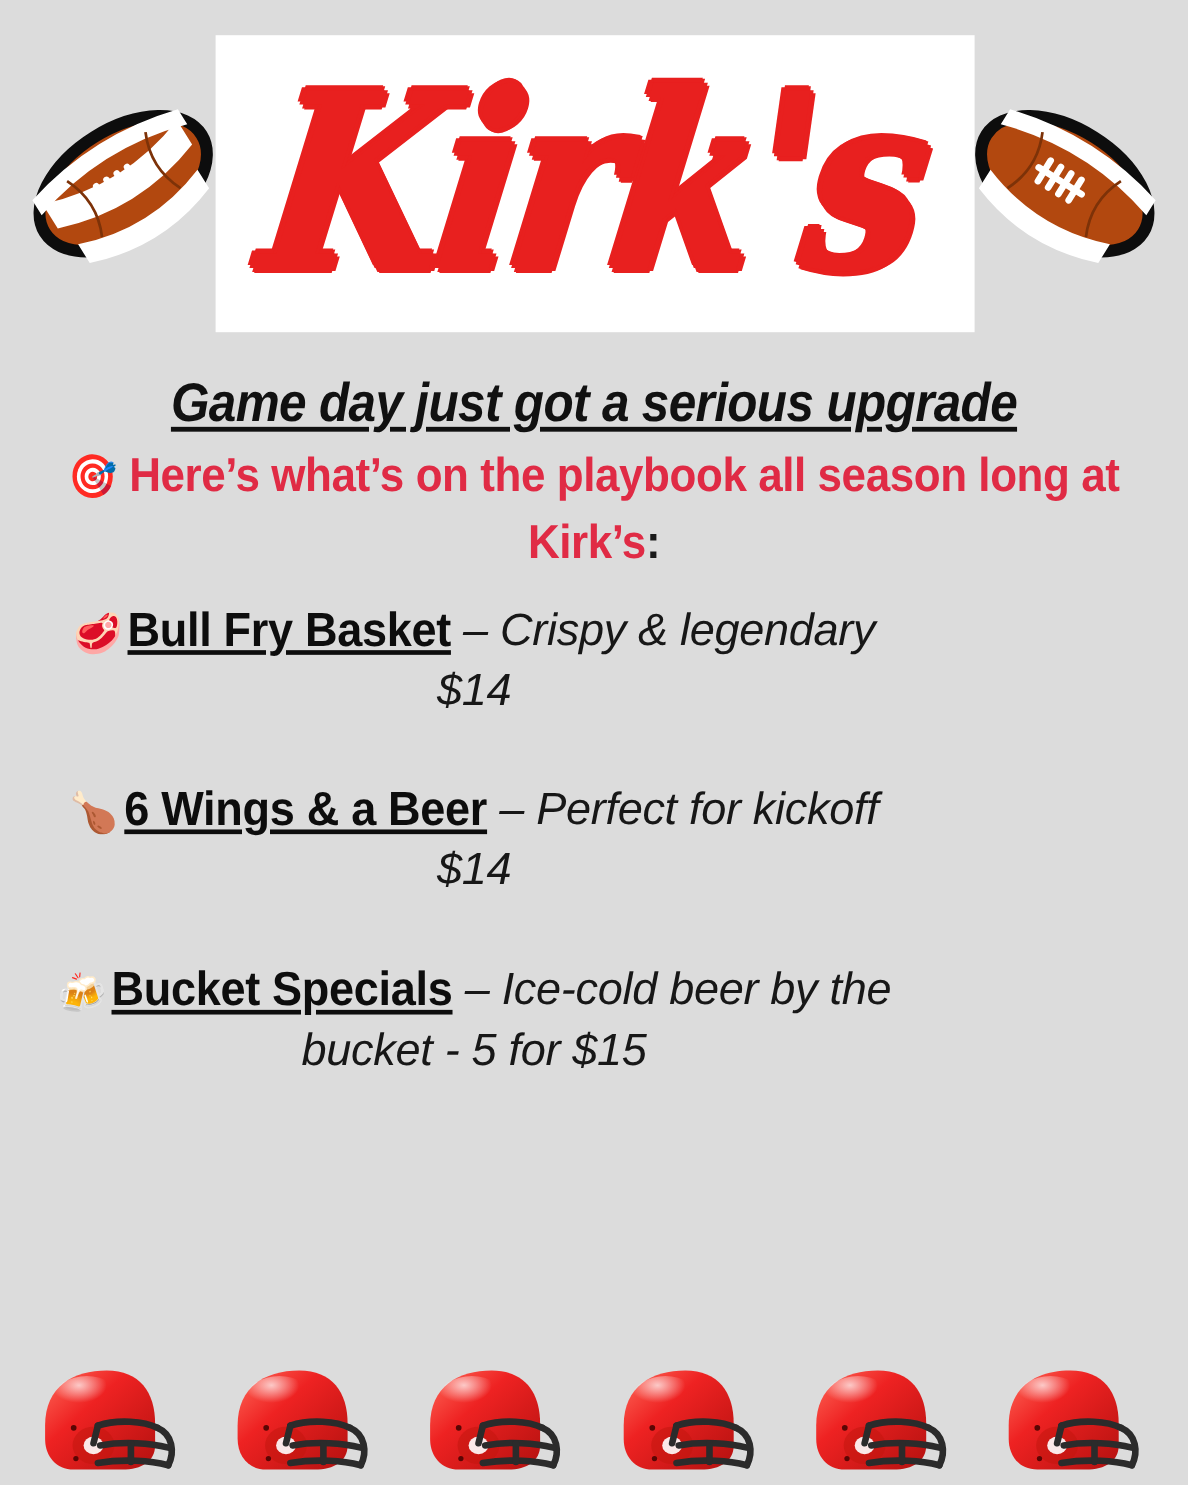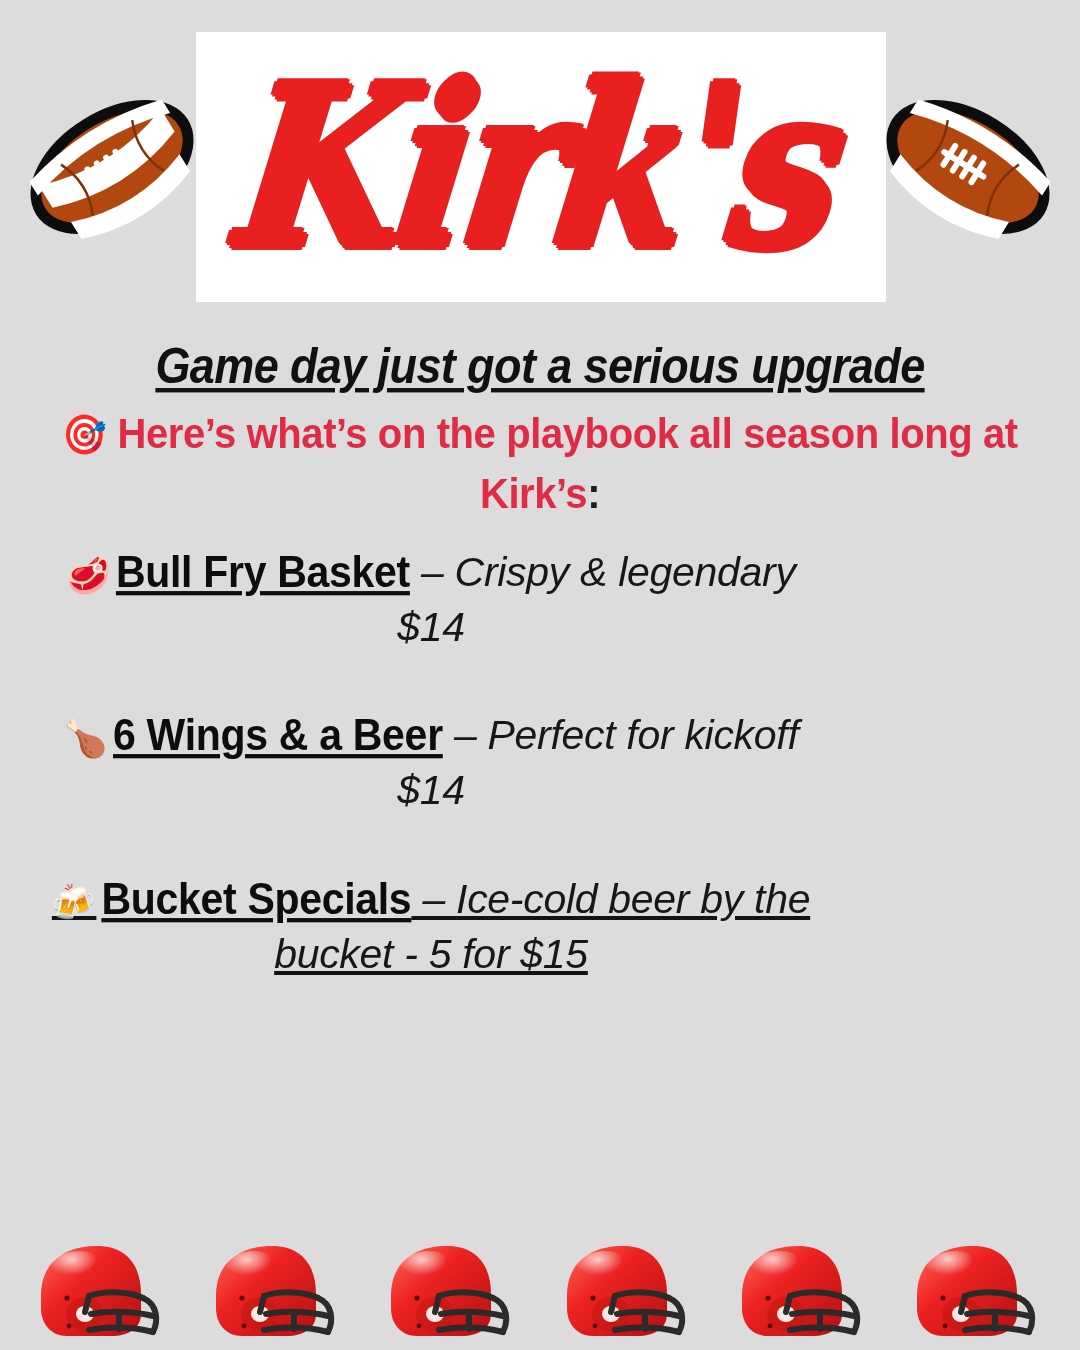--- a/index.html
+++ b/index.html
@@ -111,21 +111,21 @@
   }
 
   .menu-item {
     text-align: center;
     margin-bottom: 54px;
     font-size: 41px;
     line-height: 1.33;
     color: #131313;
     letter-spacing: -0.3px;
   }
-  .menu-item:last-child { margin-bottom: 0; text-decoration: underline; }
+  .menu-item:last-child { margin-bottom: 0; }
 
   .menu-item .emoji {
     font-size: 36px;
     vertical-align: -2px;
     margin-right: 5px;
   }
 
   .menu-item .item-name {
     font-weight: 700;
     text-decoration: underline;

